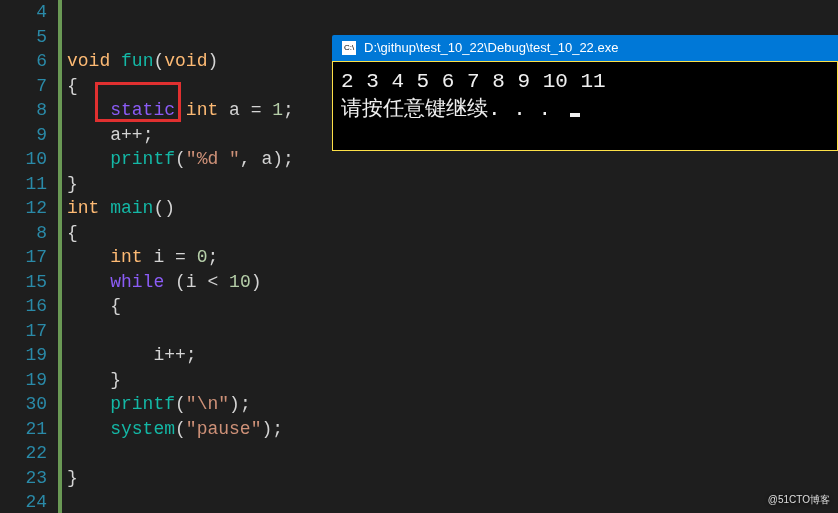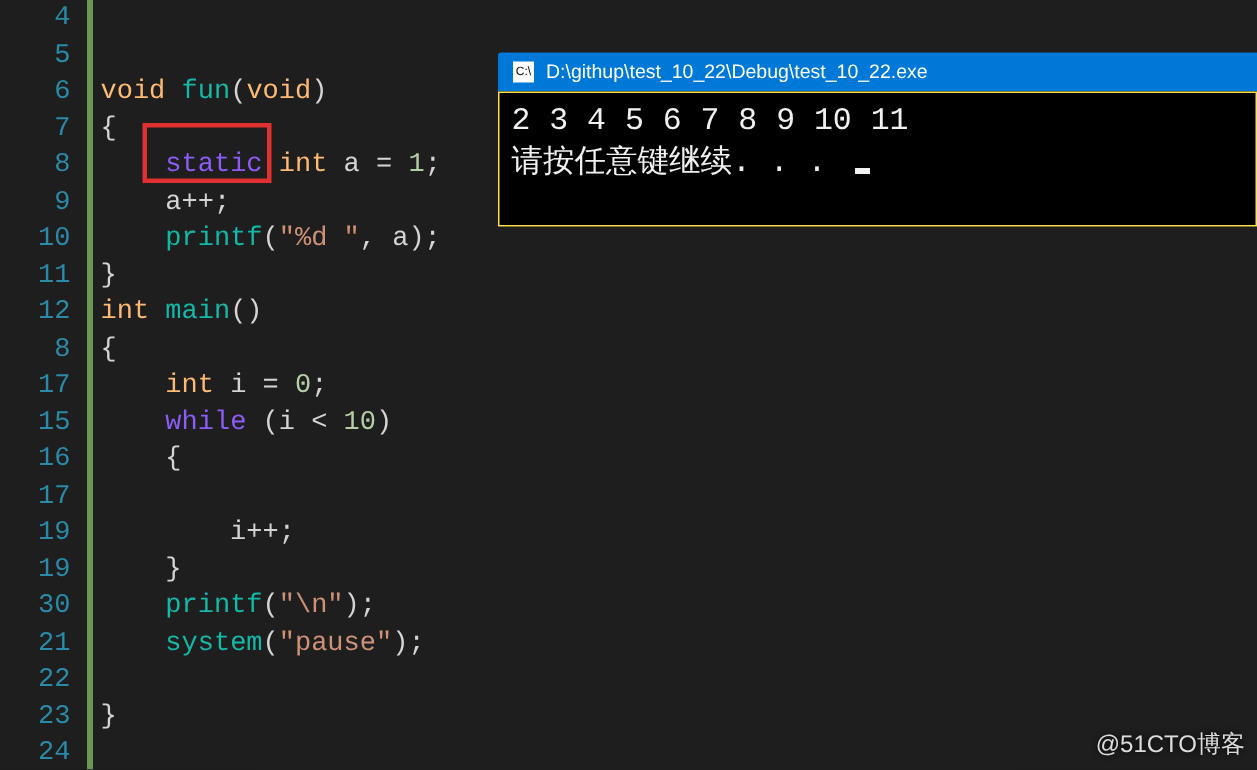--- a/index.html
+++ b/index.html
@@ -122,21 +122,21 @@
     background: #f0f0f0;
     vertical-align: -2px;
     margin-left: 6px;
   }
   .watermark {
     position: absolute;
     right: 8px;
     bottom: 6px;
     color: rgba(255,255,255,0.85);
     font-family: Arial, sans-serif;
-    font-size: 16px;
+    font-size: 10px;
     z-index: 30;
     text-shadow: 0 0 4px #000;
   }
 </style>
 </head>
 <body>
 
 <div class="editor">
   <div class="editor-border"></div>
   <div id="code-container">

